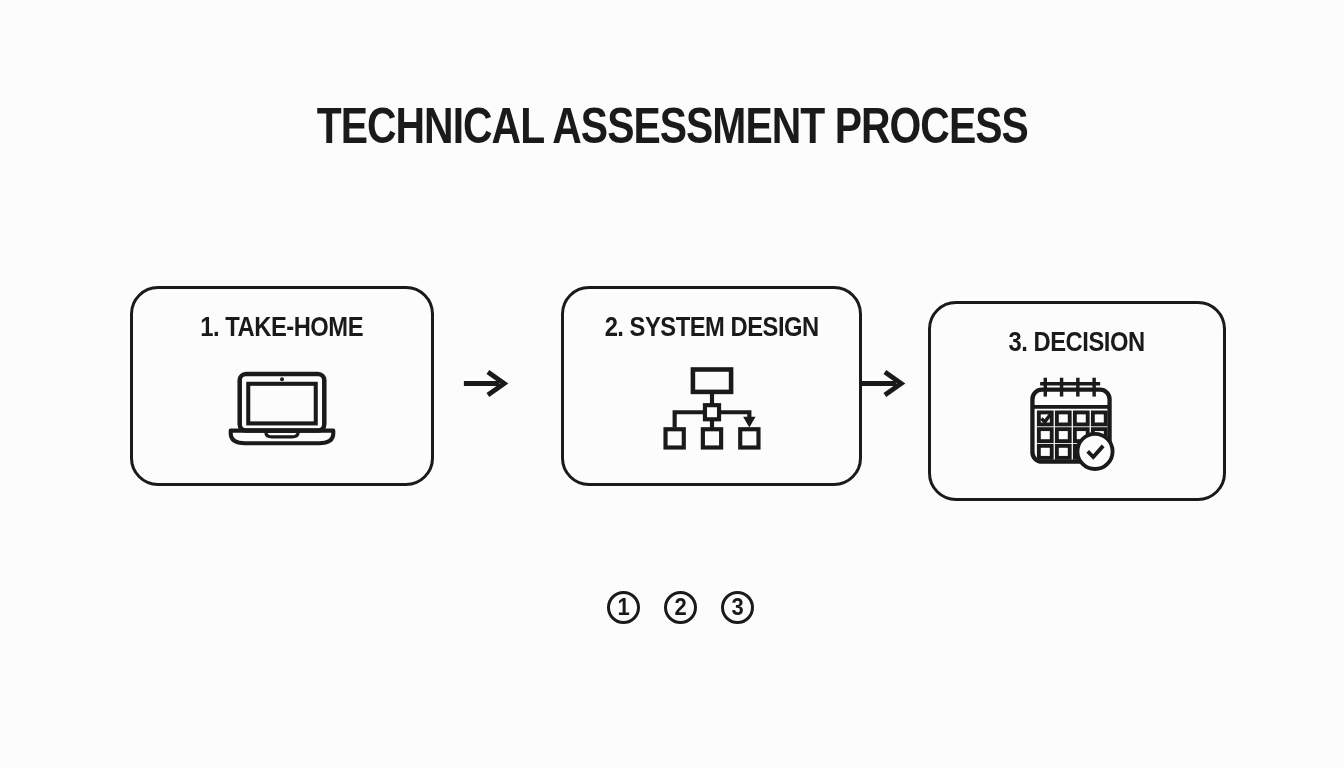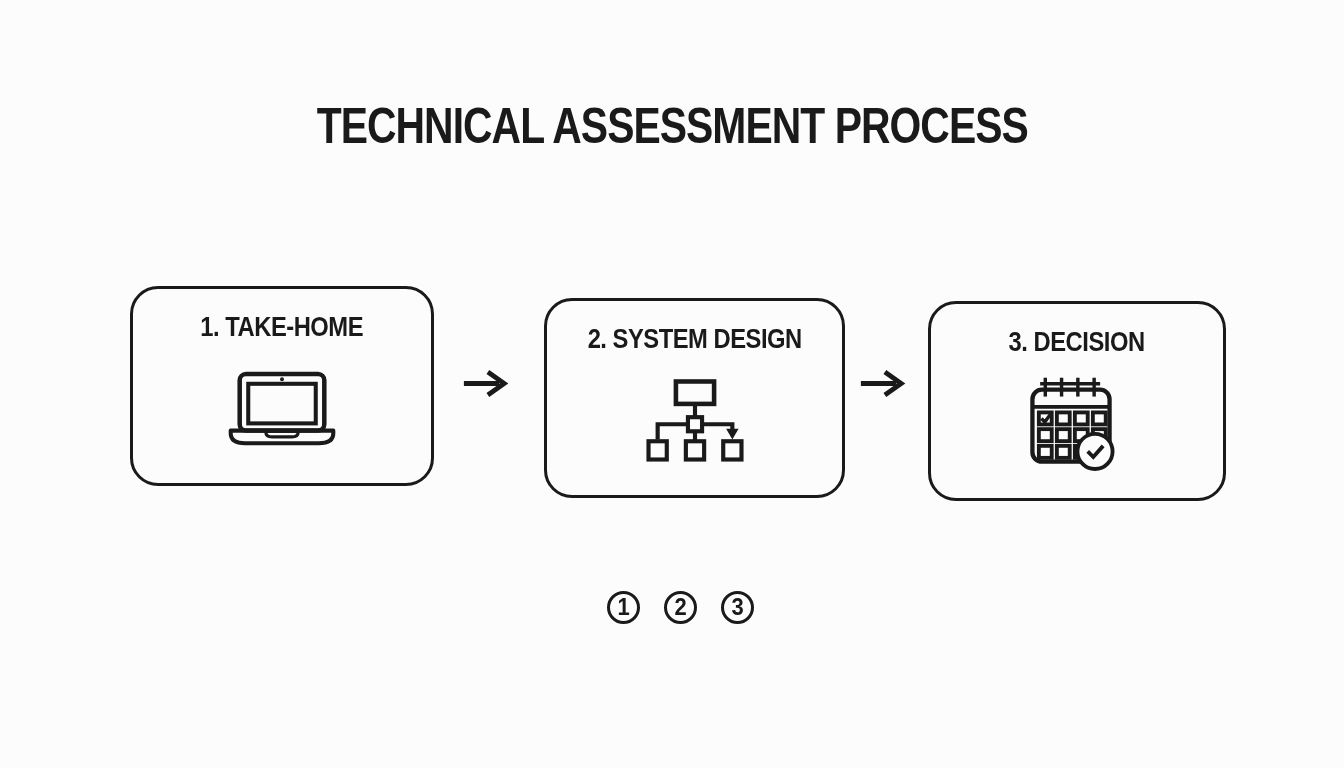--- a/index.html
+++ b/index.html
@@ -41,21 +41,21 @@
     top: 286px;
     height: 200px;
     border: 3.5px solid var(--ink);
     border-radius: 28px;
     background: var(--bg);
     display: flex;
     flex-direction: column;
     align-items: center;
   }
   .box-1 { left: 130px; width: 304px; }
-  .box-2 { left: 544px; width: 301px; margin-top: 12px; }
+  .box-2 { left: 561px; width: 301px; }
   .box-3 { left: 928px; width: 298px; margin-top: 15px; }
   .box-label {
     margin-top: 23px;
     font-size: 25px;
     font-weight: 700;
     letter-spacing: -0.5px;
     line-height: 28px;
     white-space: nowrap;
     text-align: left;
   }

